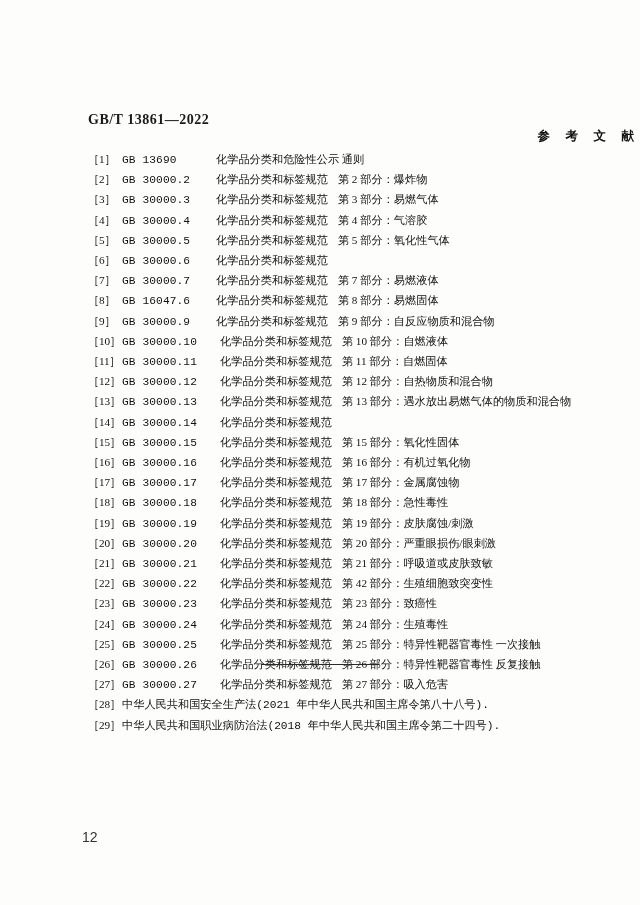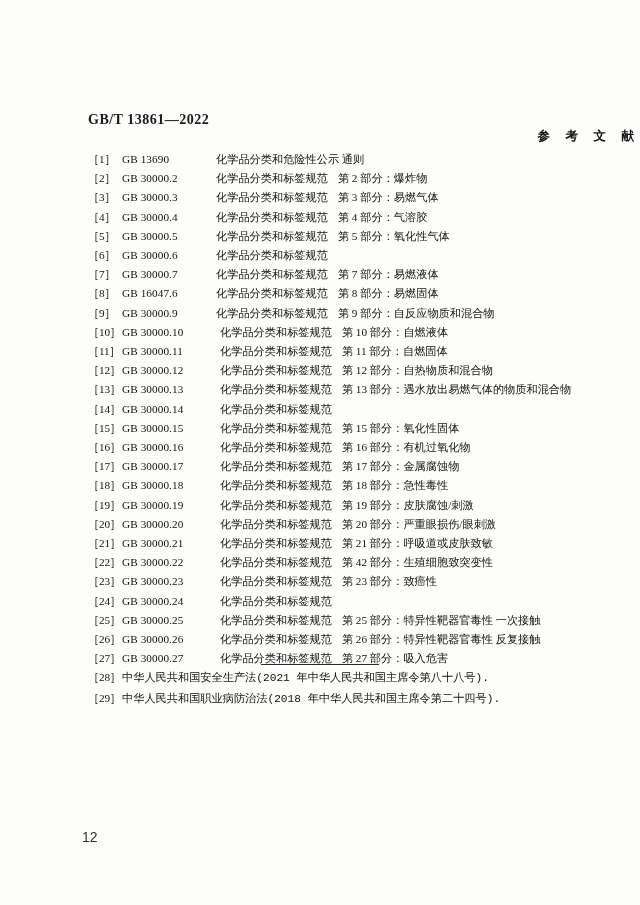--- a/index.html
+++ b/index.html
@@ -62,21 +62,21 @@
   }
   .ref-num {
     width: 34px;
     flex: 0 0 34px;
     text-align: left;
     font-family: "Liberation Serif", "DejaVu Serif", serif;
     letter-spacing: -0.2px;
   }
   .ref-code {
     flex: 0 0 auto;
-    font-family: Liberation Serif, serif;
+    font-family: Liberation Mono, monospace;
     letter-spacing: 0.1px;
     padding-right: 8px;
   }
   .ref-code.w-narrow { min-width: 86px; }
   .ref-code.w-wide { min-width: 90px; }
   .ref-title {
     flex: 0 0 auto;
     font-family: "Liberation Serif", "DejaVu Serif", serif;
     padding-right: 10px;
   }
@@ -248,20 +248,21 @@
       <div class="ref-row">
         <span class="ref-num">［23］</span>
         <span class="ref-code w-wide">GB 30000.23</span>
         <span class="ref-title">化学品分类和标签规范</span>
         <span class="ref-part">第 23 部分：致癌性</span>
       </div>
       <div class="ref-row">
         <span class="ref-num">［24］</span>
         <span class="ref-code w-wide">GB 30000.24</span>
         <span class="ref-title">化学品分类和标签规范</span>
+        <span class="ref-part">第 24 部分：生殖毒性</span>
       </div>
       <div class="ref-row">
         <span class="ref-num">［25］</span>
         <span class="ref-code w-wide">GB 30000.25</span>
         <span class="ref-title">化学品分类和标签规范</span>
         <span class="ref-part">第 25 部分：特异性靶器官毒性   一次接触</span>
       </div>
       <div class="ref-row">
         <span class="ref-num">［26］</span>
         <span class="ref-code w-wide">GB 30000.26</span>

